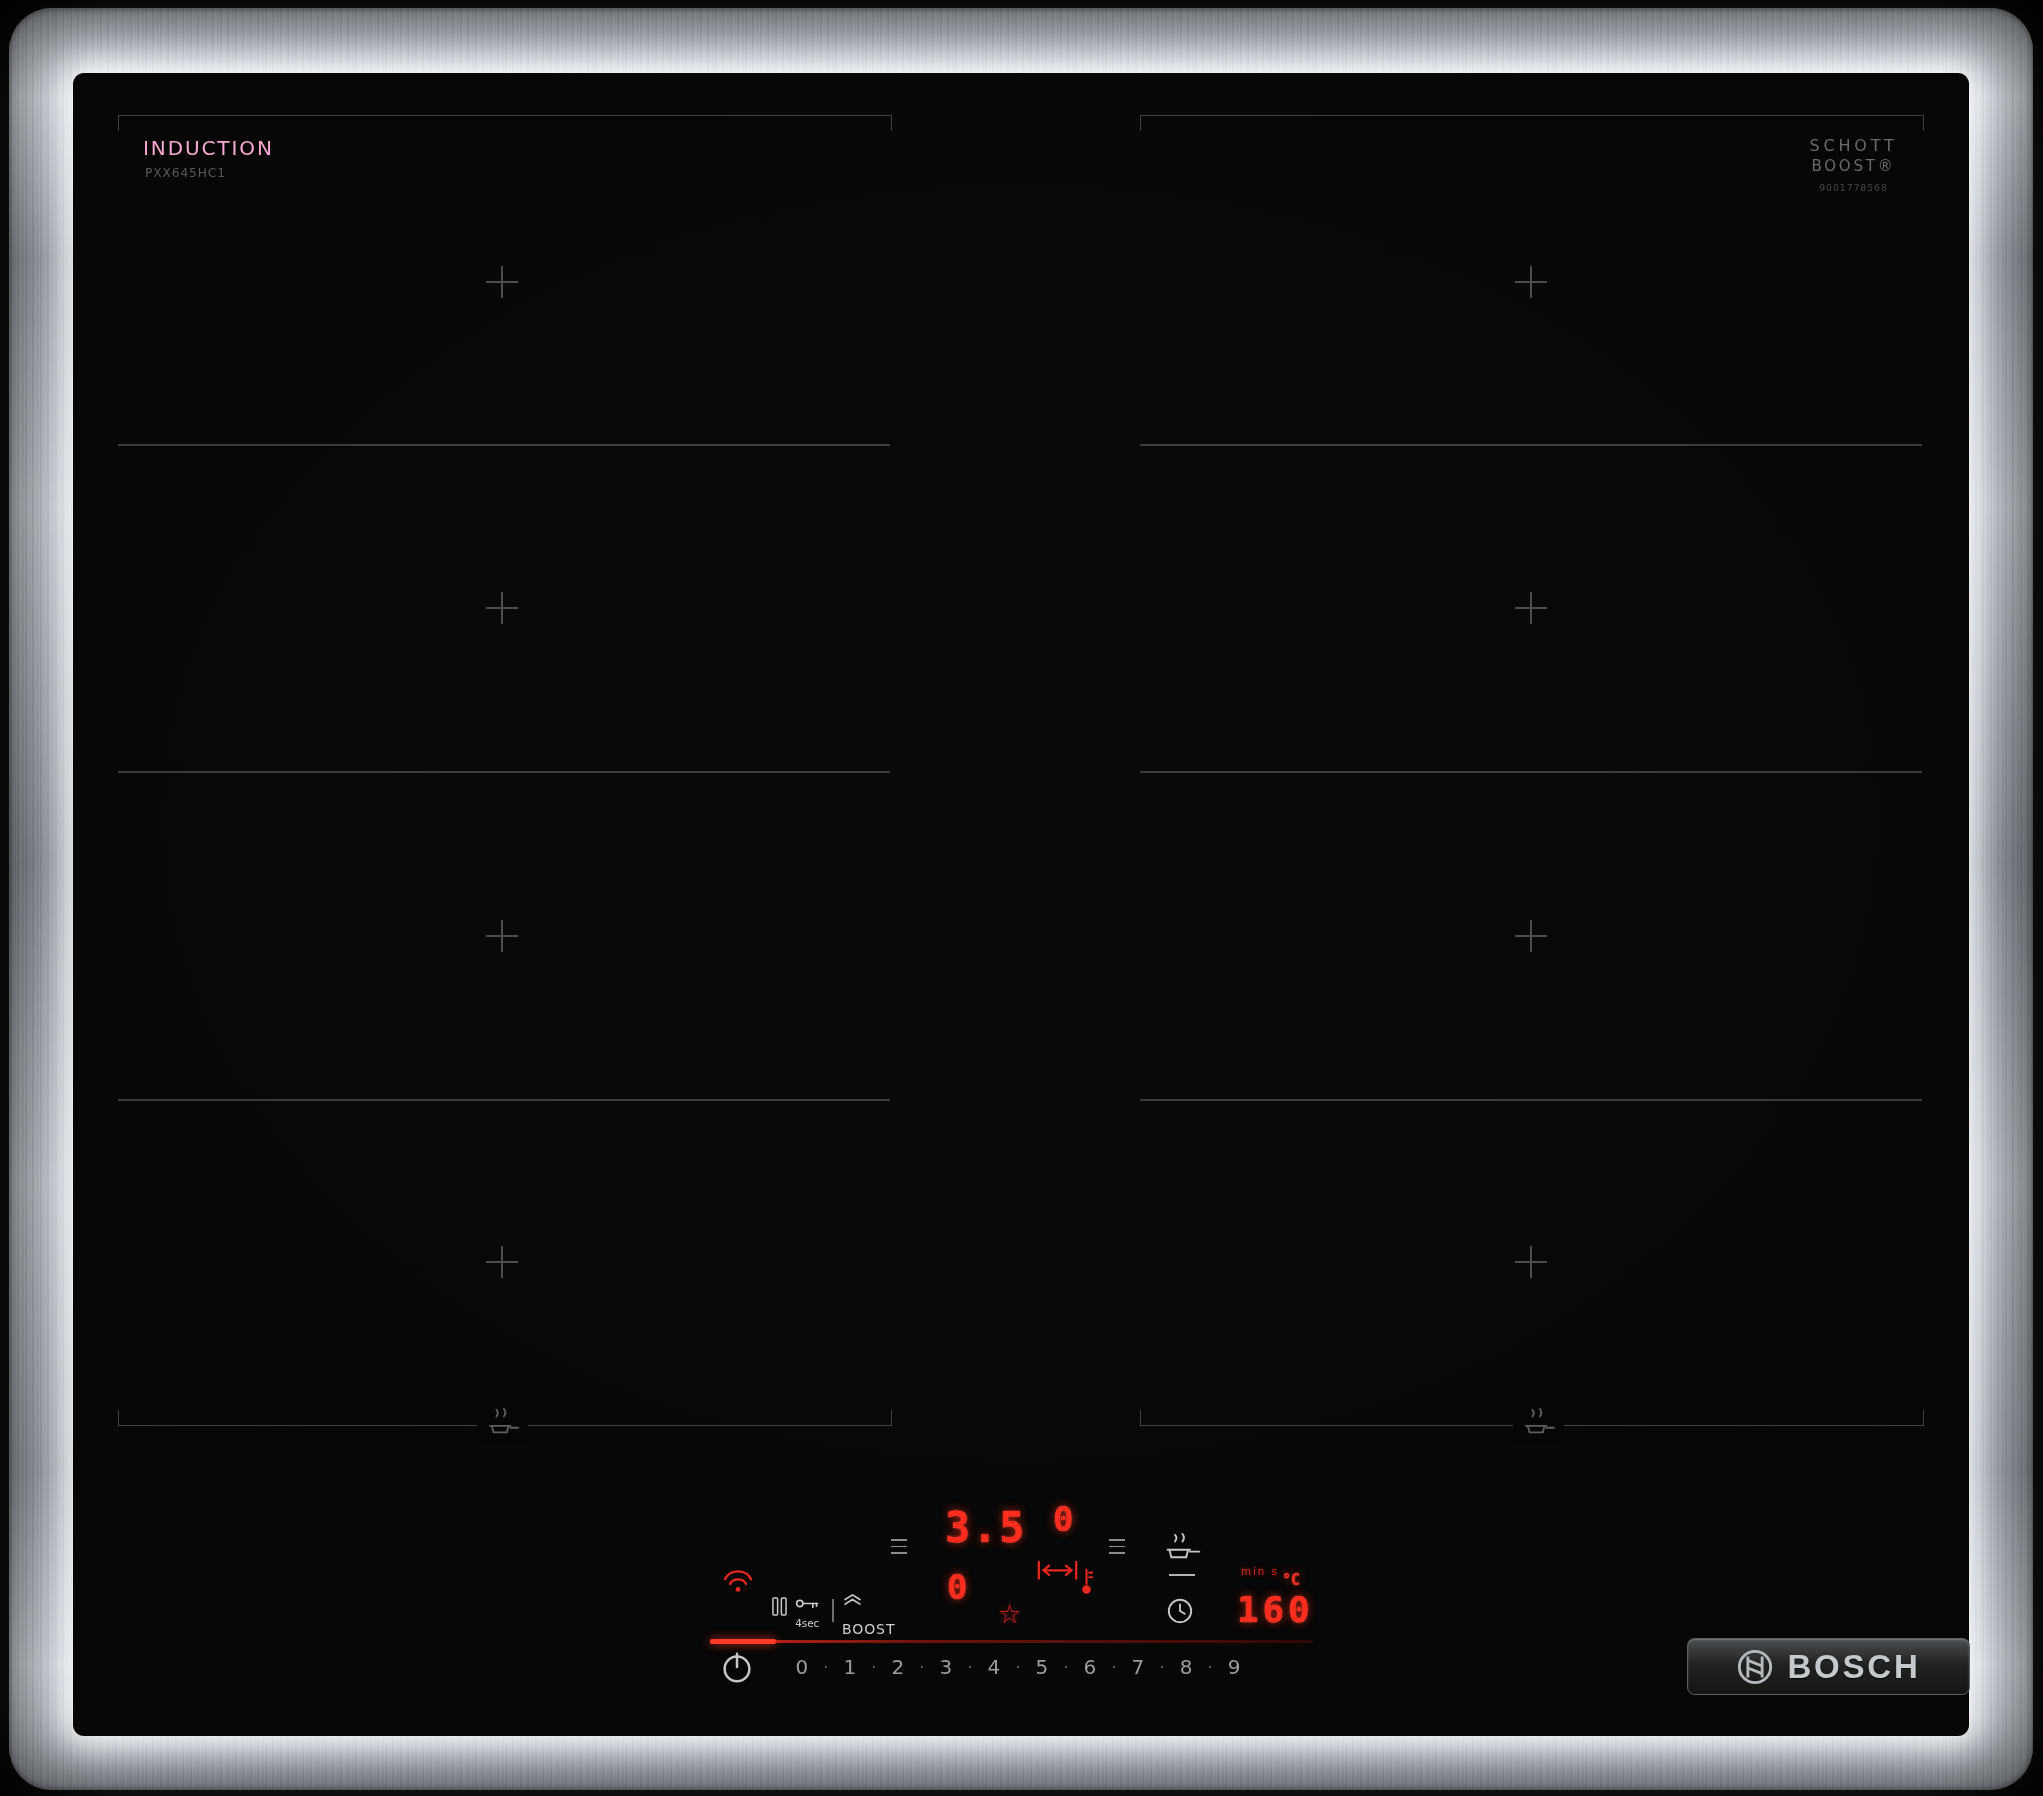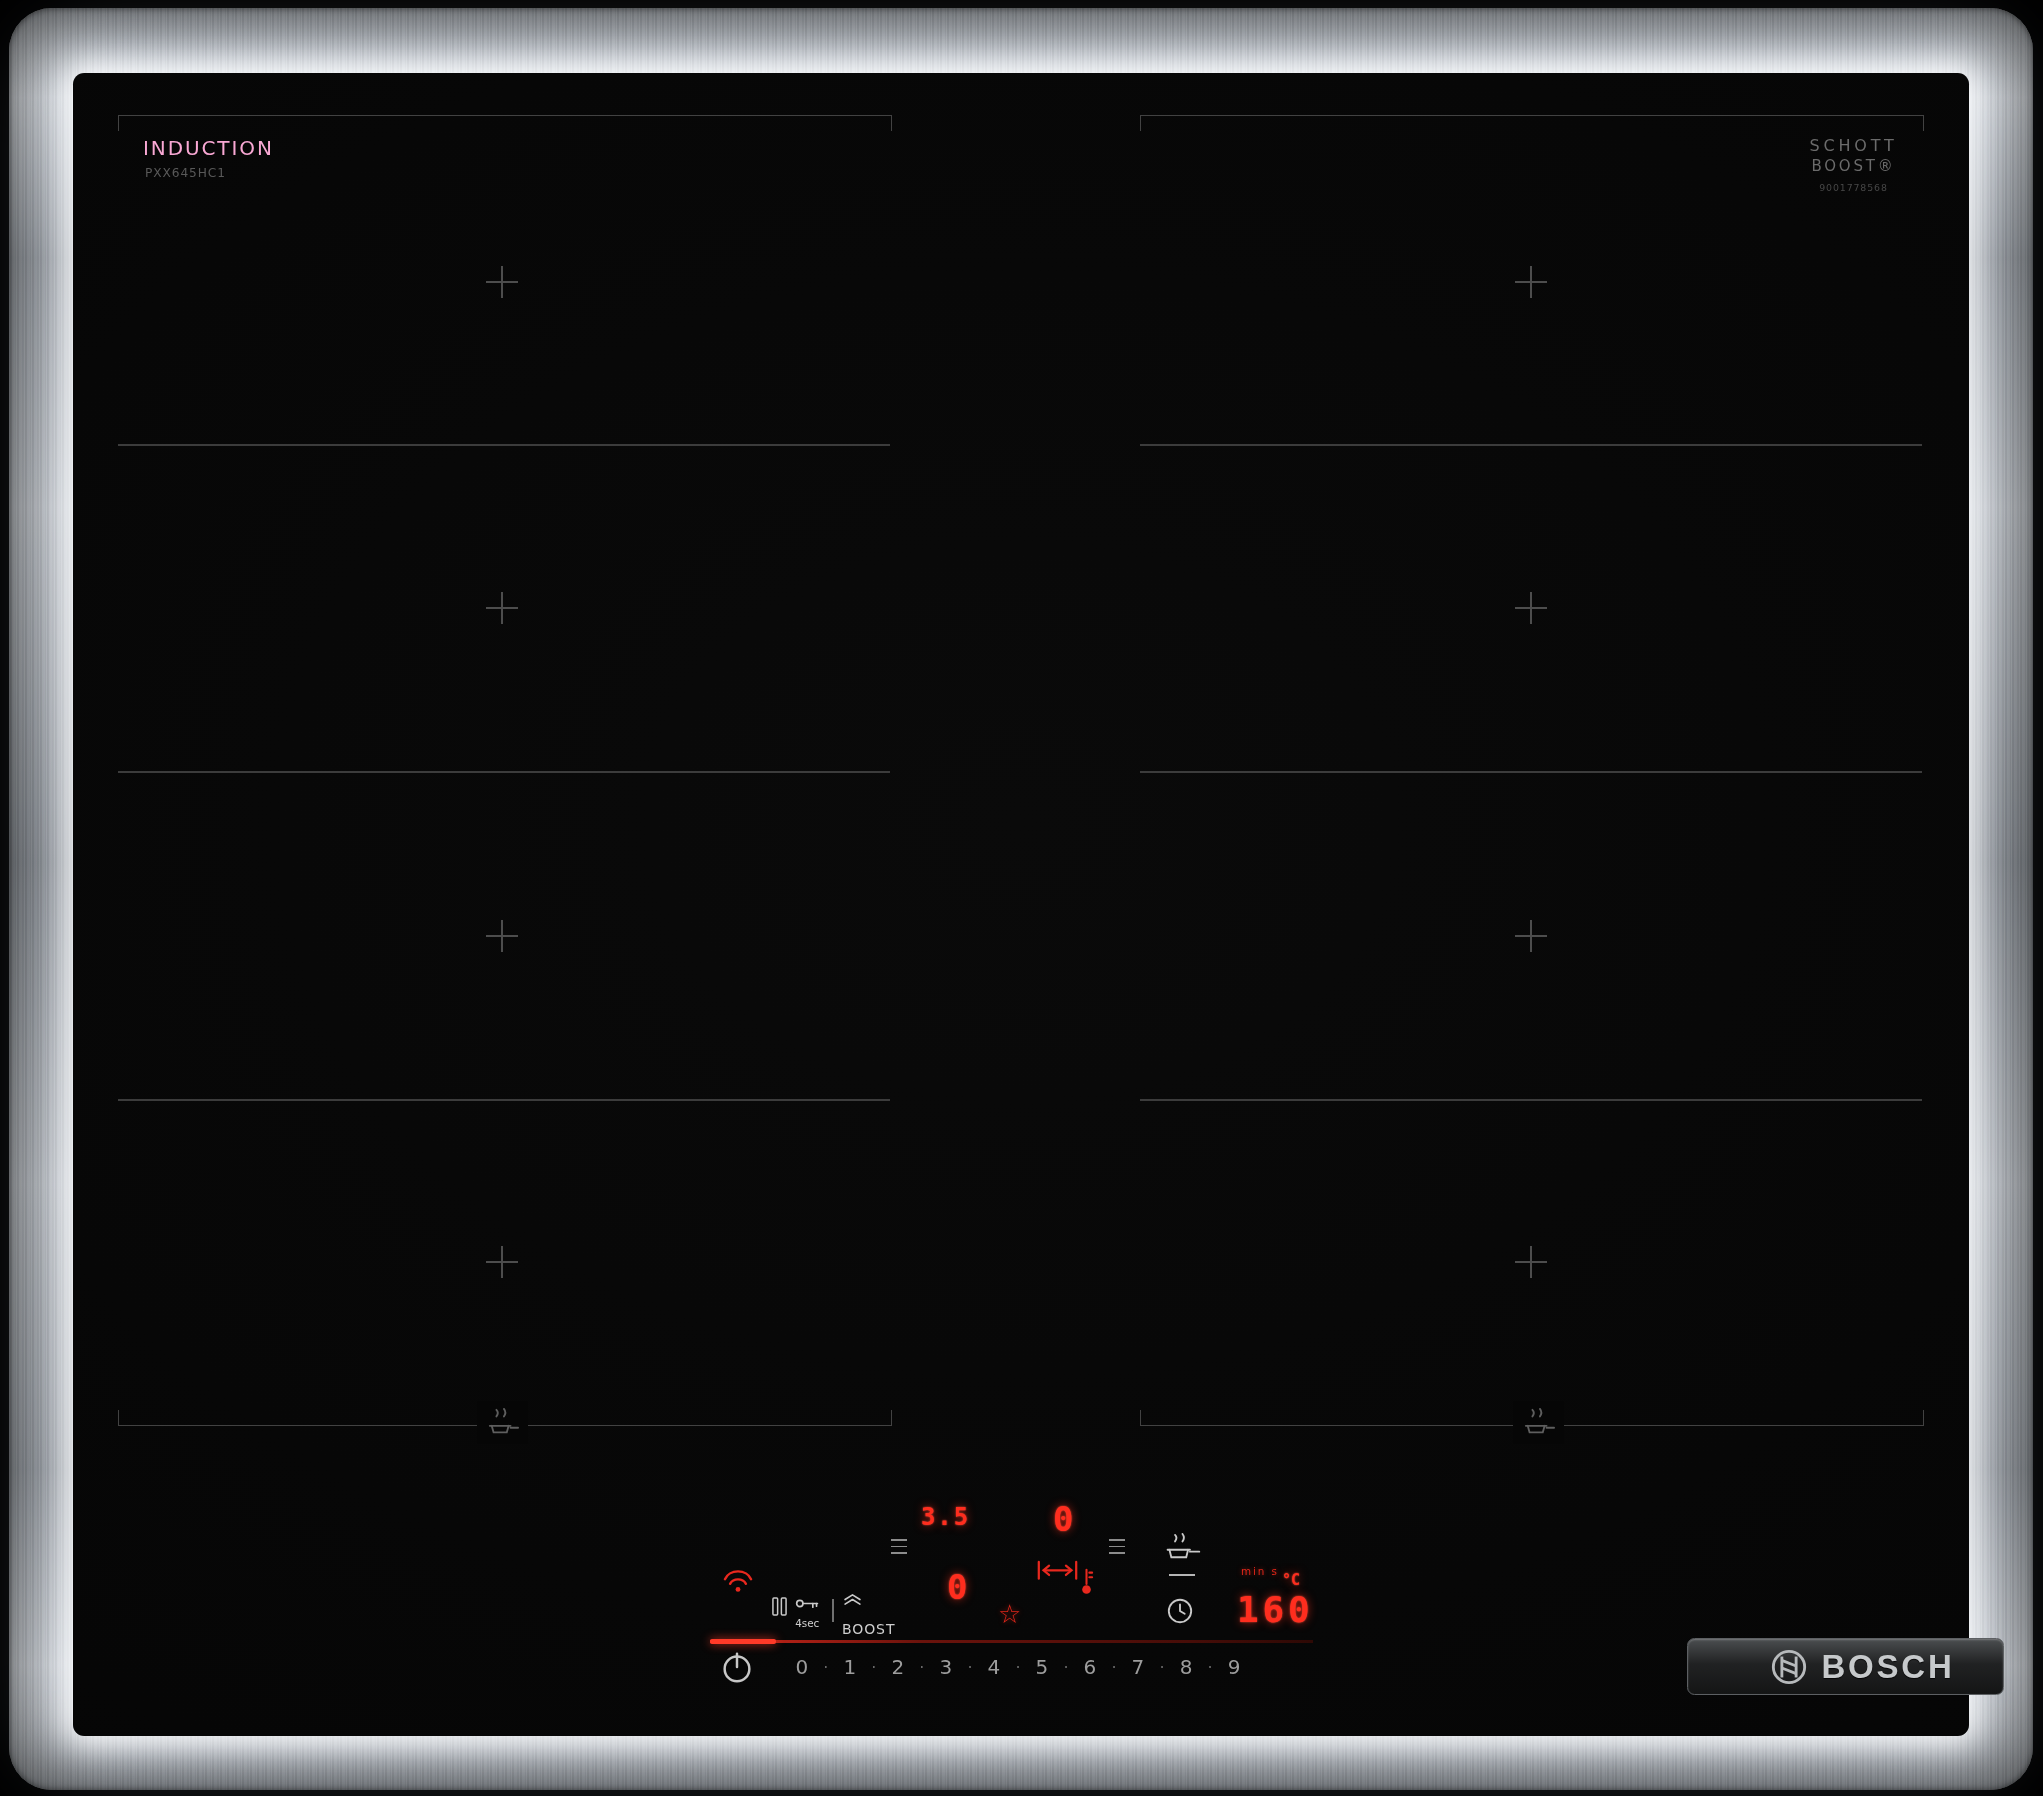--- a/index.html
+++ b/index.html
@@ -48,21 +48,21 @@
       background:linear-gradient(90deg,#d3271b,#6b130c 35%,#470d08 80%,#2e0905);}
   .redline-bright{position:absolute;left:710px;top:1639px;width:66px;height:4.7px;background:#ff3a28;
       box-shadow:0 0 9.4px rgba(255,60,40,.8);border-radius:1.9px;}
   .levels{position:absolute;left:787px;top:1652px;height:30px;display:flex;align-items:center;}
   .levels .num{color:#9d9d9d;font-size:20px;padding:0 8.5px;cursor:default;}
   .levels .dot{color:#6a6a6a;font-size:16px;padding:0 6.6px;}
 
   .bosch{position:absolute;left:1687px;top:1638px;width:281px;height:55px;border-radius:7.5px;
      border:0.9px solid #5d6063;display:flex;align-items:center;justify-content:center;gap:13px;
      background:linear-gradient(180deg,#4b4e50 0%,#212223 45%,#141515 100%);
-     box-shadow:inset 0 0.9px 1.9px rgba(255,255,255,.25);padding-left:34px;}
+     box-shadow:inset 0 0.9px 1.9px rgba(255,255,255,.25);}
   .bosch .word{font-family:"Liberation Sans","DejaVu Sans",sans-serif;font-weight:bold;font-size:33px;
      letter-spacing:2.8px;color:#c6c9cb;text-shadow:0 0.9px 0.9px rgba(0,0,0,.8);}
 
   .tinyred{color:#e2261a;text-shadow:0 0 5.6px rgba(255,45,25,.55);}
   svg{display:block;}
 </style>
 </head>
 <body>
 
 <div id="stage">
@@ -150,21 +150,21 @@
     </svg>
     <div class="whitetxt" style="font-size:14px;margin-top:15px;letter-spacing:0.9px;">BOOST</div>
   </div>
 
   <div class="zsel" style="left:891px;top:1539px;">
     <i></i>
       <i></i>
       <i></i>
   </div>
 
-  <div class="abs led" style="left:921px;top:1503px;font-size:24px;letter-spacing:1.9px;">3.5</div>
+  <div class="abs led" style="left:945px;top:1503px;font-size:42px;letter-spacing:1.9px;">3.5</div>
   <div class="abs led" style="left:1053px;top:1499px;font-size:34px;">0</div>
   <div class="abs led" style="left:947px;top:1567px;font-size:34px;">0</div>
 
   <div class="abs" style="left:1036px;top:1559px;">
     <svg width="43" height="22.6" viewBox="0 0 46 24" fill="none" stroke="#e8281e" stroke-width="2.4" stroke-linecap="round">
       <path d="M3 3 V21"></path>
         <path d="M43 3 V21"></path>
         <path d="M9 12 H37"></path>
       <path d="M32 7 L38 12 L32 17"></path>
         <path d="M14 7 L8 12 L14 17"></path>

